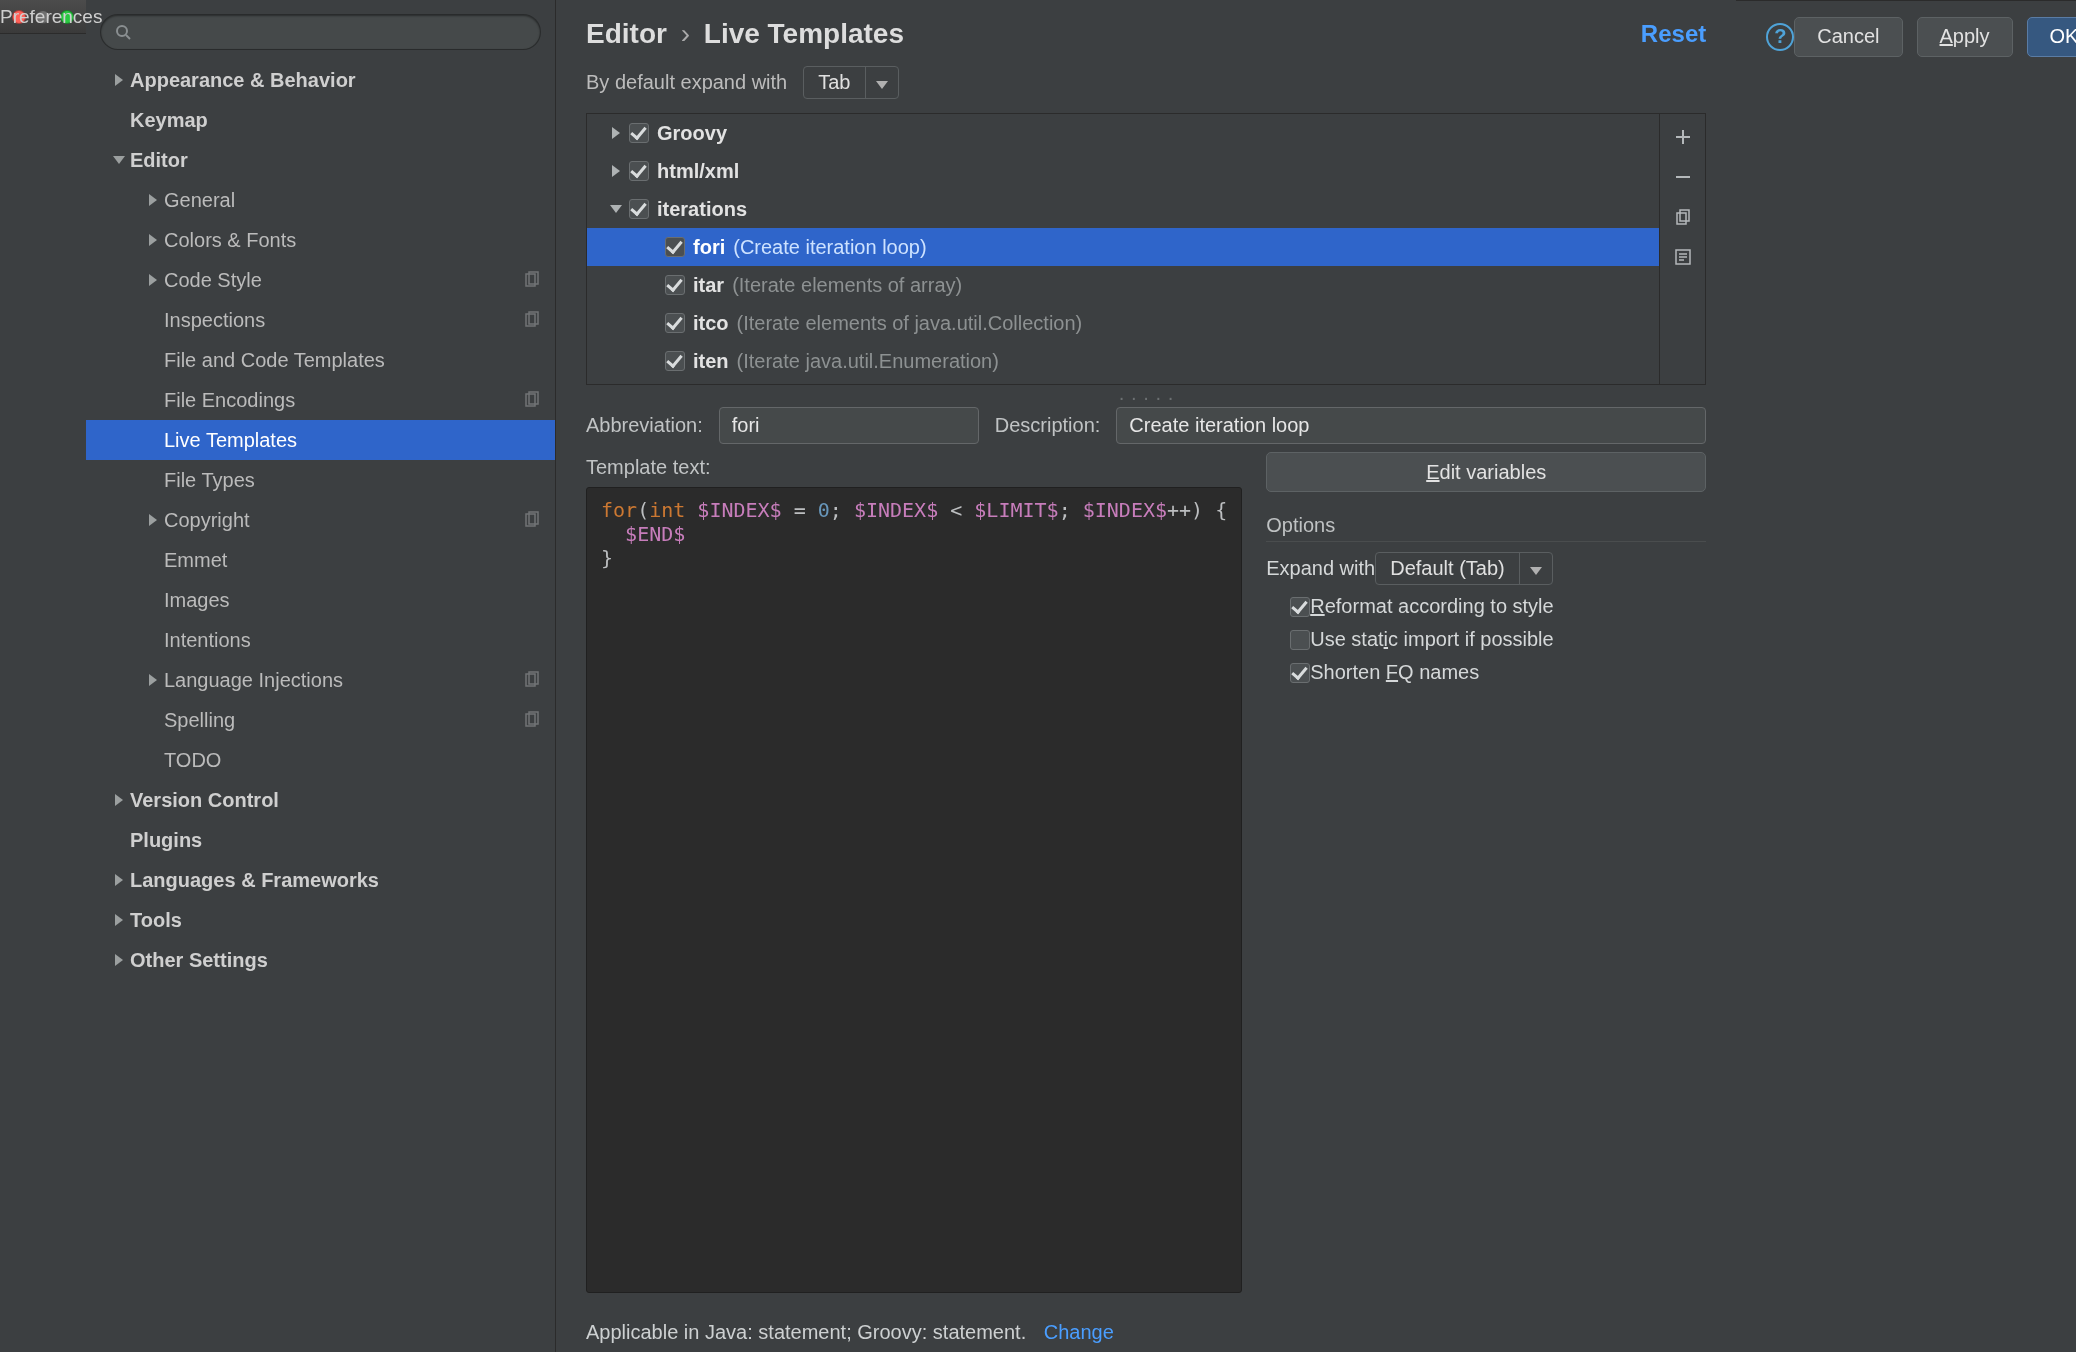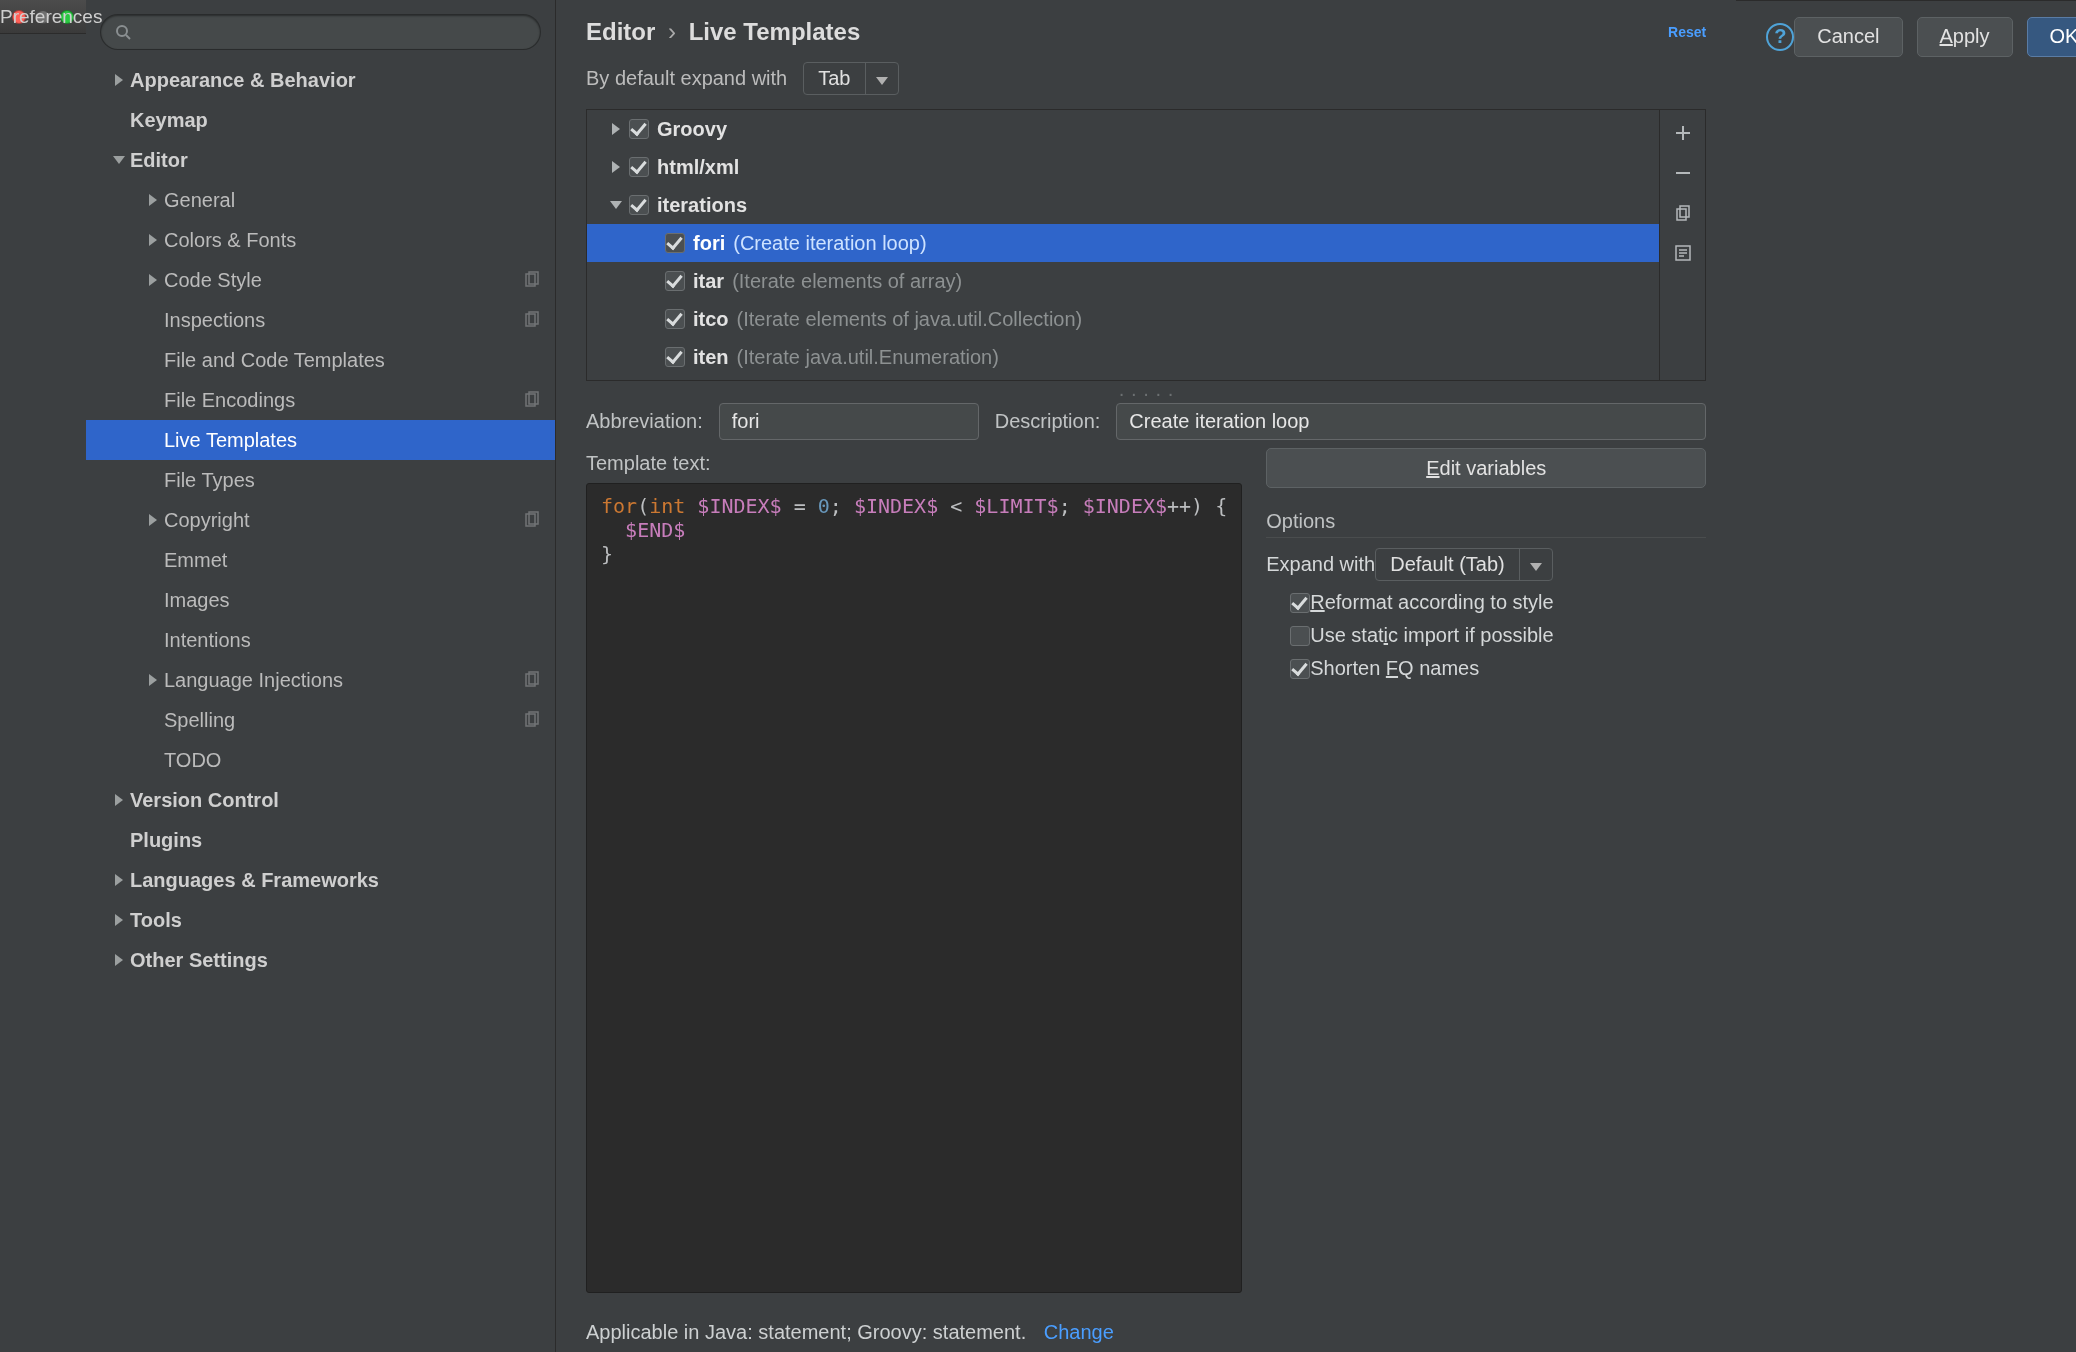--- a/index.html
+++ b/index.html
@@ -100,23 +100,23 @@
 
   
   .main {
     flex: 1 1 auto; min-width: 0; display: flex; flex-direction: column;
     background: #3c3f41;
   }
   .main-header {
     display: flex; align-items: center; justify-content: space-between;
     padding: 18px 30px 10px 30px;
   }
-  .breadcrumb { color: #dddddd; font-size: 24px; font-weight: 600; }
+  .breadcrumb { color: #dddddd; font-size: 28px; font-weight: 600; }
   .breadcrumb .sep { color: #aaaaaa; margin: 0 6px; font-weight: 400; }
-  .reset-link { color: #4a9eff; font-size: 14px; font-weight: 600; cursor: pointer; }
+  .reset-link { color: #4a9eff; font-size: 24px; font-weight: 600; cursor: pointer; }
 
   .expand-row {
     display: flex; align-items: center; gap: 16px;
     padding: 6px 30px 14px 30px;
     color: #bcbcbc;
   }
   .select {
     display: inline-flex; align-items: center;
     border: 1px solid #5a5e60; border-radius: 4px; overflow: hidden;
     background: #3c3f41;

